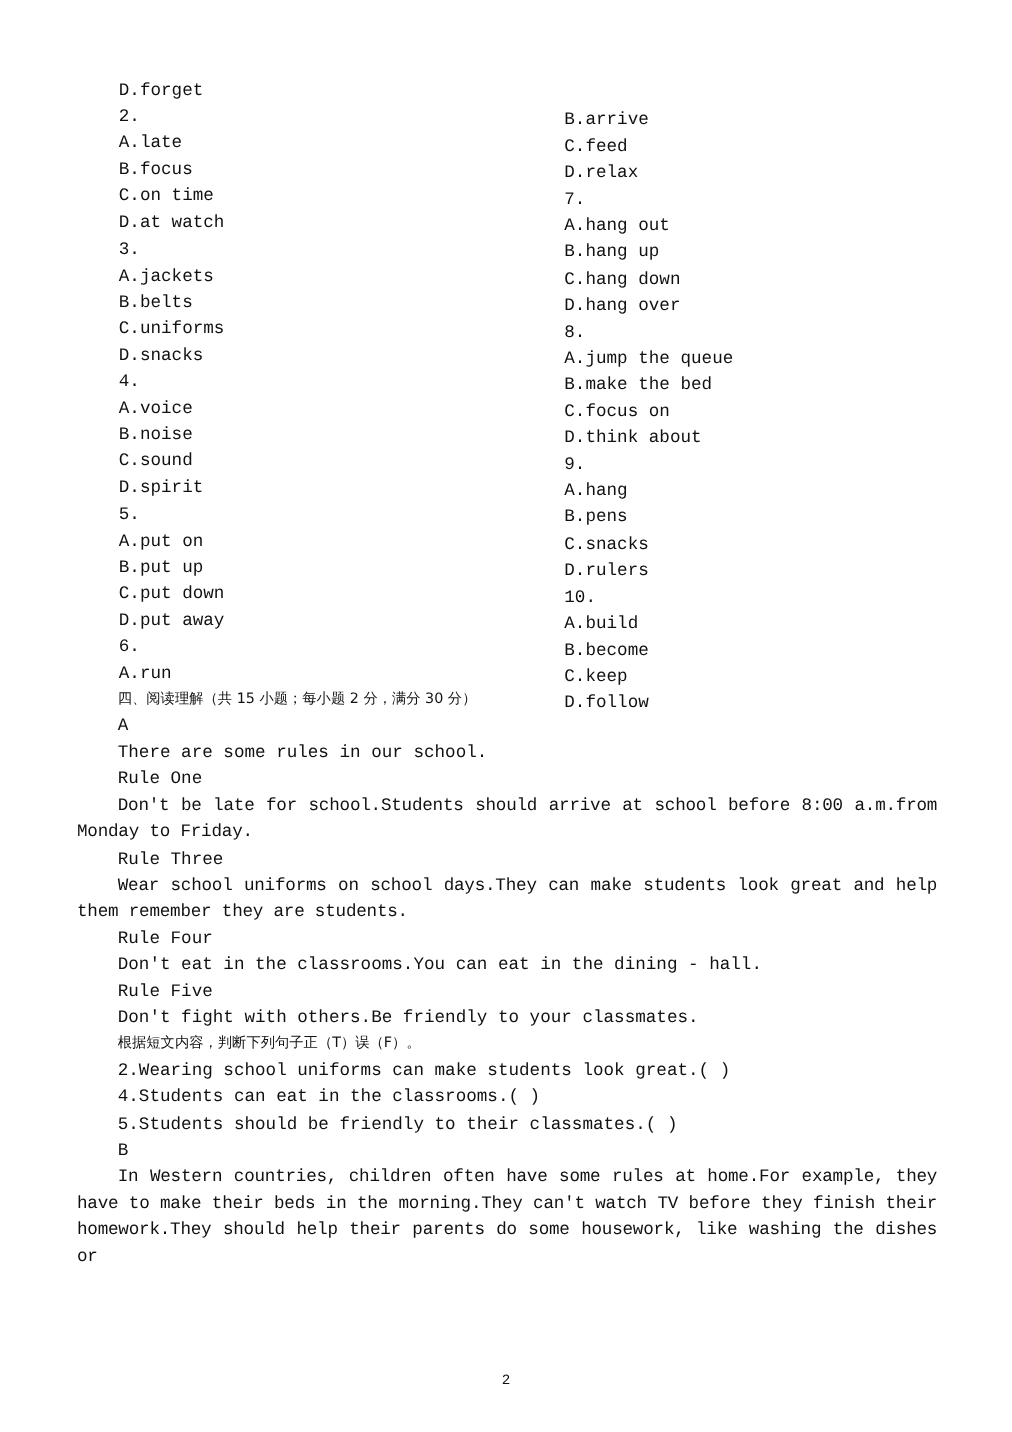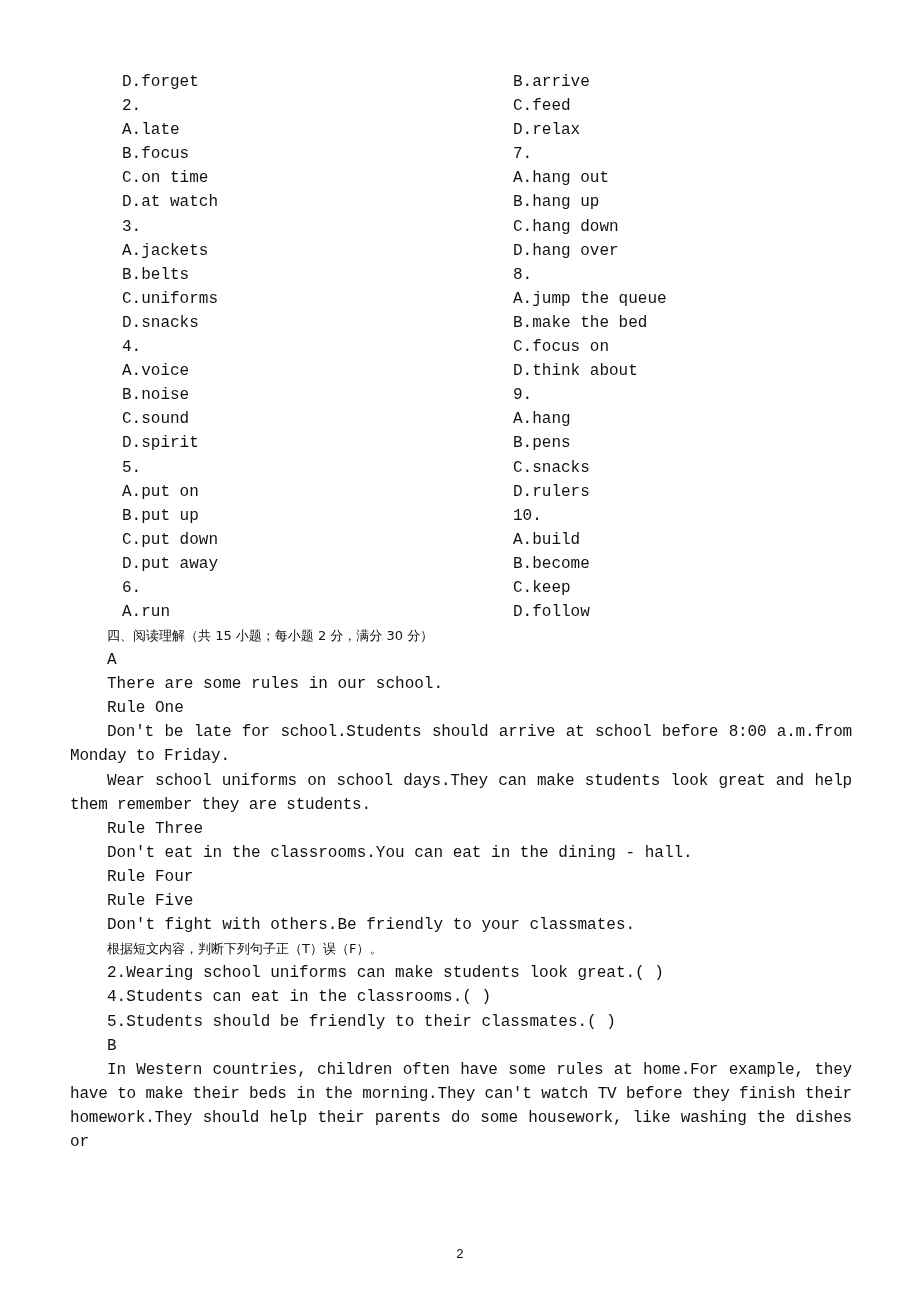--- a/index.html
+++ b/index.html
@@ -1,20 +1,20 @@
 <!DOCTYPE html>
 <html><head>
 <meta charset="utf-8">
 <style>
   html, body { margin:0; padding:0; background:#ffffff; }
   body { width:920px; height:1302px; position:relative; overflow:hidden; color:#111; }
   .page { position:absolute; left:0; top:0; width:920px; height:1302px; }
   .col { position:absolute; top:70px; }
-  .col.left { left:122px; }
-  .col.right { left:513px; }
+  .col.left { left:108px; }
+  .col.right { left:513px;margin-top:27px; }
   .line { height:24.1px; line-height:24.1px; font-family:"Liberation Mono","DejaVu Sans Mono",monospace; font-size:16px; white-space:pre; }
   .section { position:absolute; left:70px; top:624px; width:782px; }
   .p { font-family:"Liberation Mono","DejaVu Sans Mono",monospace; font-size:16px; line-height:24.1px; }
   .ind { padding-left:37px; }
   .wrap { text-indent:37px; text-align:justify; letter-spacing:-0.2px; }
   .cn { font-family:"DejaVu Sans", sans-serif; font-size:13px; }
   .pagenum { position:absolute; top:1247px; left:0; width:920px; text-align:center; font-family:"Liberation Mono","DejaVu Sans Mono",monospace; font-size:13px; }
 </style>
 </head>
 <body>
@@ -71,24 +71,24 @@
       <div class="line">D.follow</div>
     </div>
 
   <div class="section">
     <div class="p ind cn">四、阅读理解（共 15 小题；每小题 2 分，满分 30 分）</div>
     <div class="p ind">A</div>
     <div class="p ind">There are some rules in our school.</div>
 
     <div class="p ind">Rule One</div>
     <div class="p wrap">Don't be late for school.Students should arrive at school before 8:00 a.m.from Monday to Friday.</div>
+    <div class="p ind">Rule Three</div>
     <div class="p wrap">Wear school uniforms on school days.They can make students look great and help them remember they are students.</div>
-    <div class="p ind">Rule Three</div>
+    <div class="p ind">Rule Four</div>
     <div class="p ind">Don't eat in the classrooms.You can eat in the dining - hall.</div>
-    <div class="p ind">Rule Four</div>
     <div class="p ind">Rule Five</div>
     <div class="p ind">Don't fight with others.Be friendly to your classmates.</div>
 
     <div class="p ind cn">根据短文内容，判断下列句子正（T）误（F）。</div>
     <div class="p ind">2.Wearing school uniforms can make students look great.(  )</div>
     <div class="p ind">4.Students can eat in the classrooms.(  )</div>
     <div class="p ind">5.Students should be friendly to their classmates.(  )</div>
 
     <div class="p ind">B</div>
     <div class="p wrap">In Western countries, children often have some rules at home.For example, they have to make their beds in the morning.They can't watch TV before they finish their homework.They should help their parents do some housework, like washing the dishes or</div>

